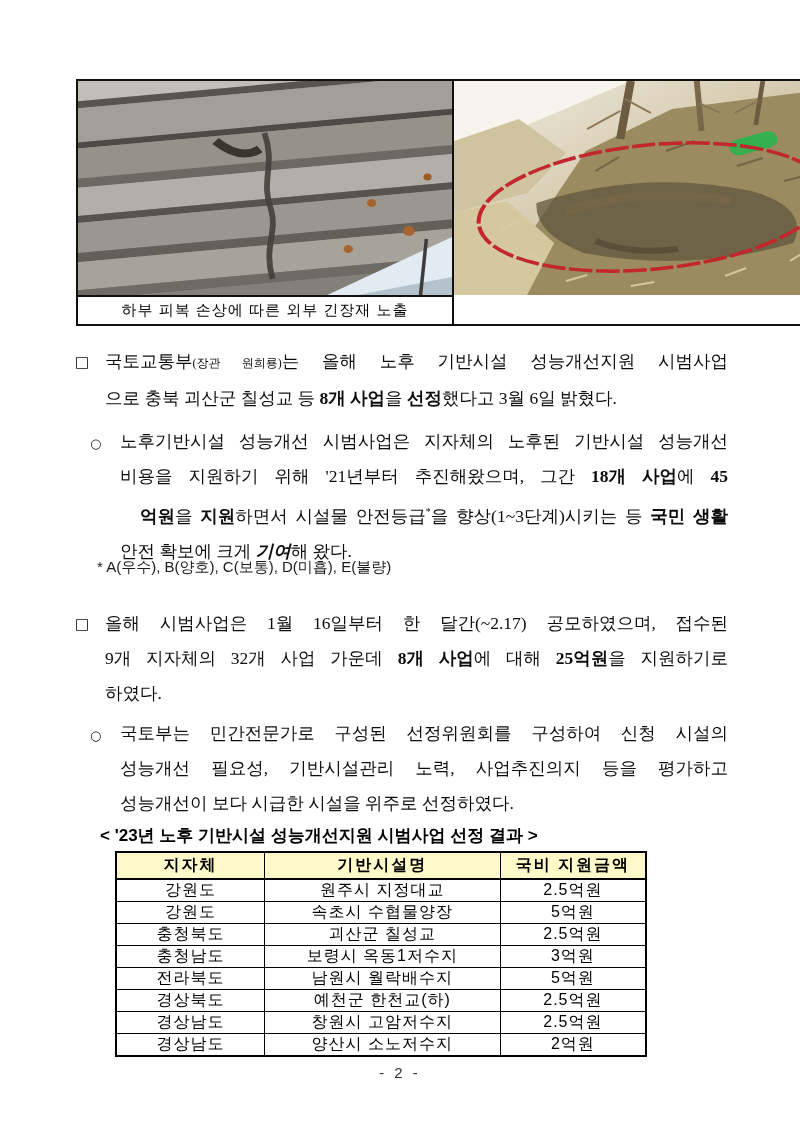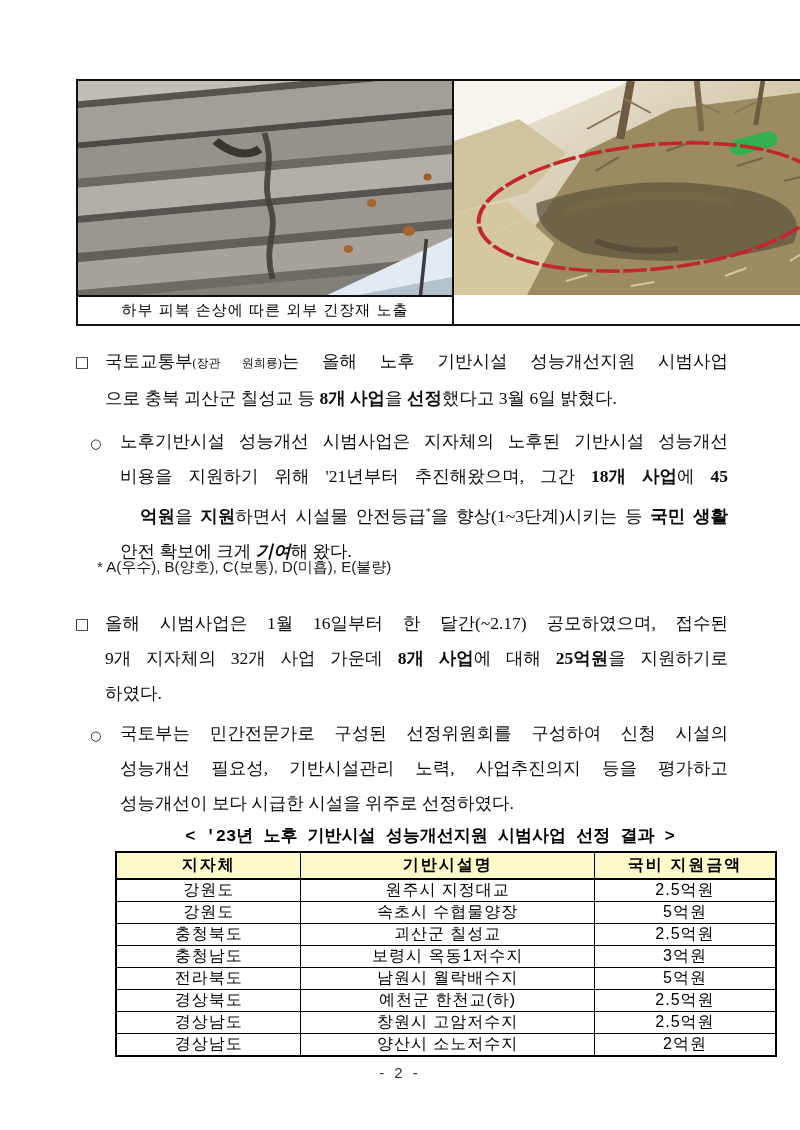--- a/index.html
+++ b/index.html
@@ -43,26 +43,26 @@
   sup  { font-size:10px; }
 
   .footnote {
     position:absolute; left:97px; top:558px;
     font-family:"Liberation Sans","DejaVu Sans",sans-serif;
     font-size:15px; color:#1a1a1a;
   }
 
   
   .table-title {
-    position:absolute; left:116px; top:824px; width:628px;
-    text-align:center; font-weight:bold; font-size:17px;
-    font-family:Liberation Mono, monospace; color:#000;
+    position:absolute; left:100px; top:824px; width:628px;
+    text-align:left; font-weight:bold; font-size:17px;
+    font-family:Liberation Sans, sans-serif; color:#000;
   }
   table.result {
-    position:absolute; left:115px; top:851px; width:662px;
+    position:absolute; left:115px; top:851px; width:532px;
     border-collapse:collapse; border:2px solid #000;
     font-family:"Liberation Sans","DejaVu Sans",sans-serif;
     font-size:16px; color:#000; table-layout:fixed;
   }
   table.result th {
     background:var(--table-header-bg,#FFF9C9); font-weight:bold;
     border:1px solid #000; border-bottom:2px solid #000;
     height:27px; text-align:center; letter-spacing:2px;
   }
   table.result td {

